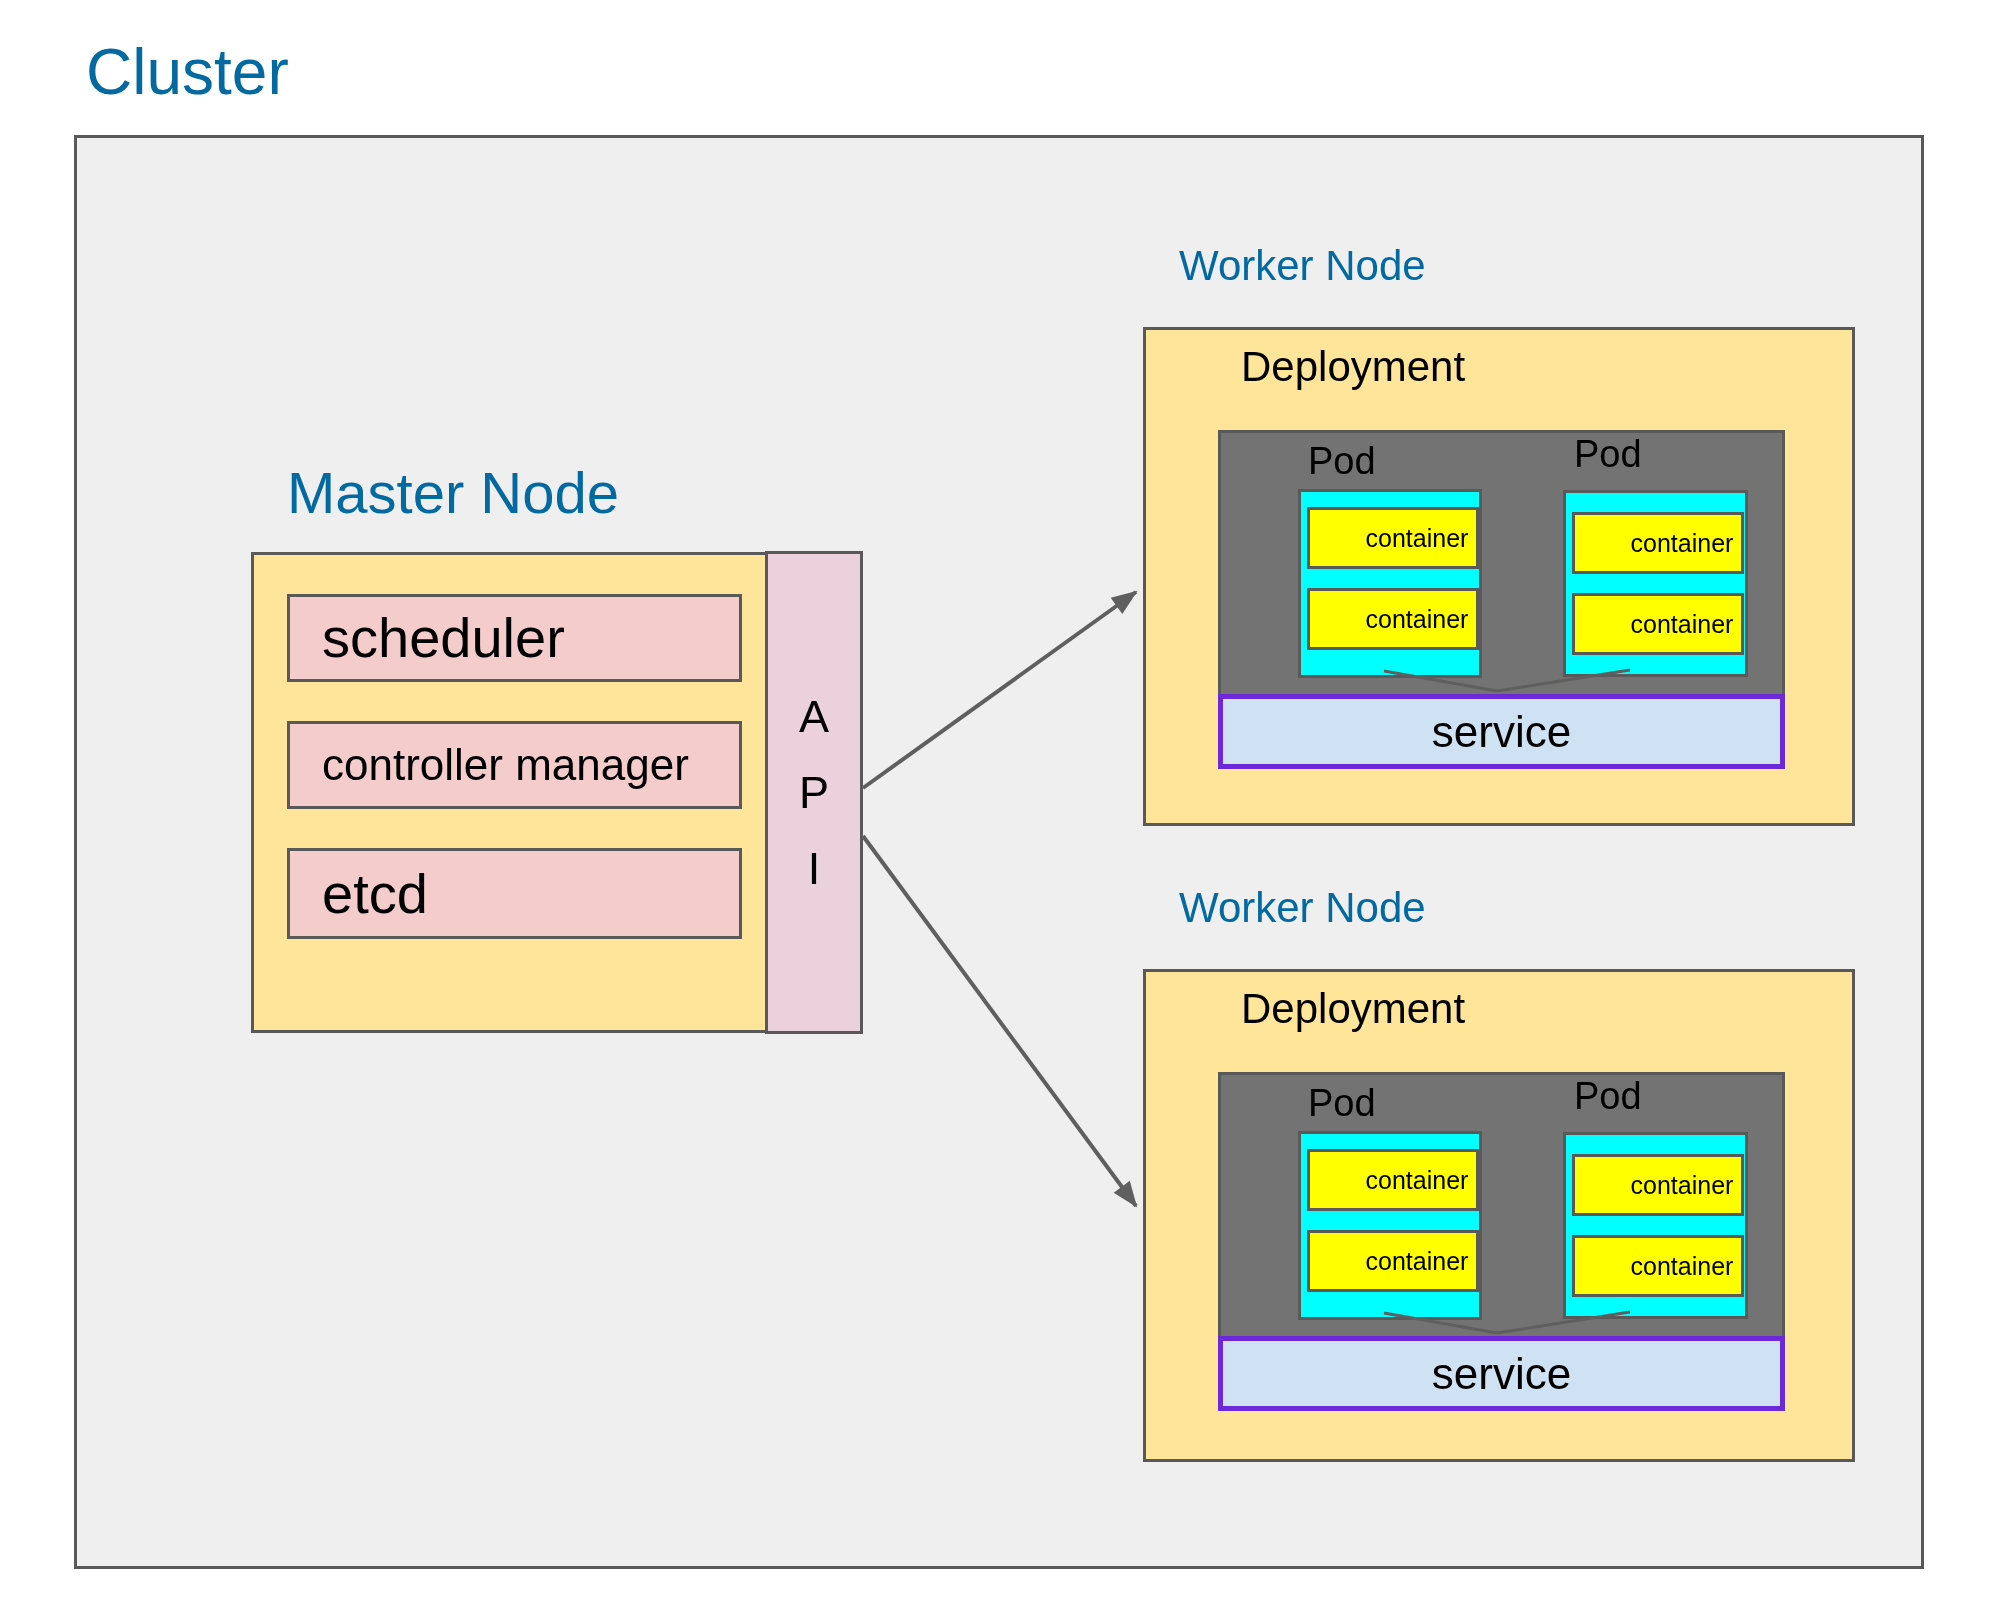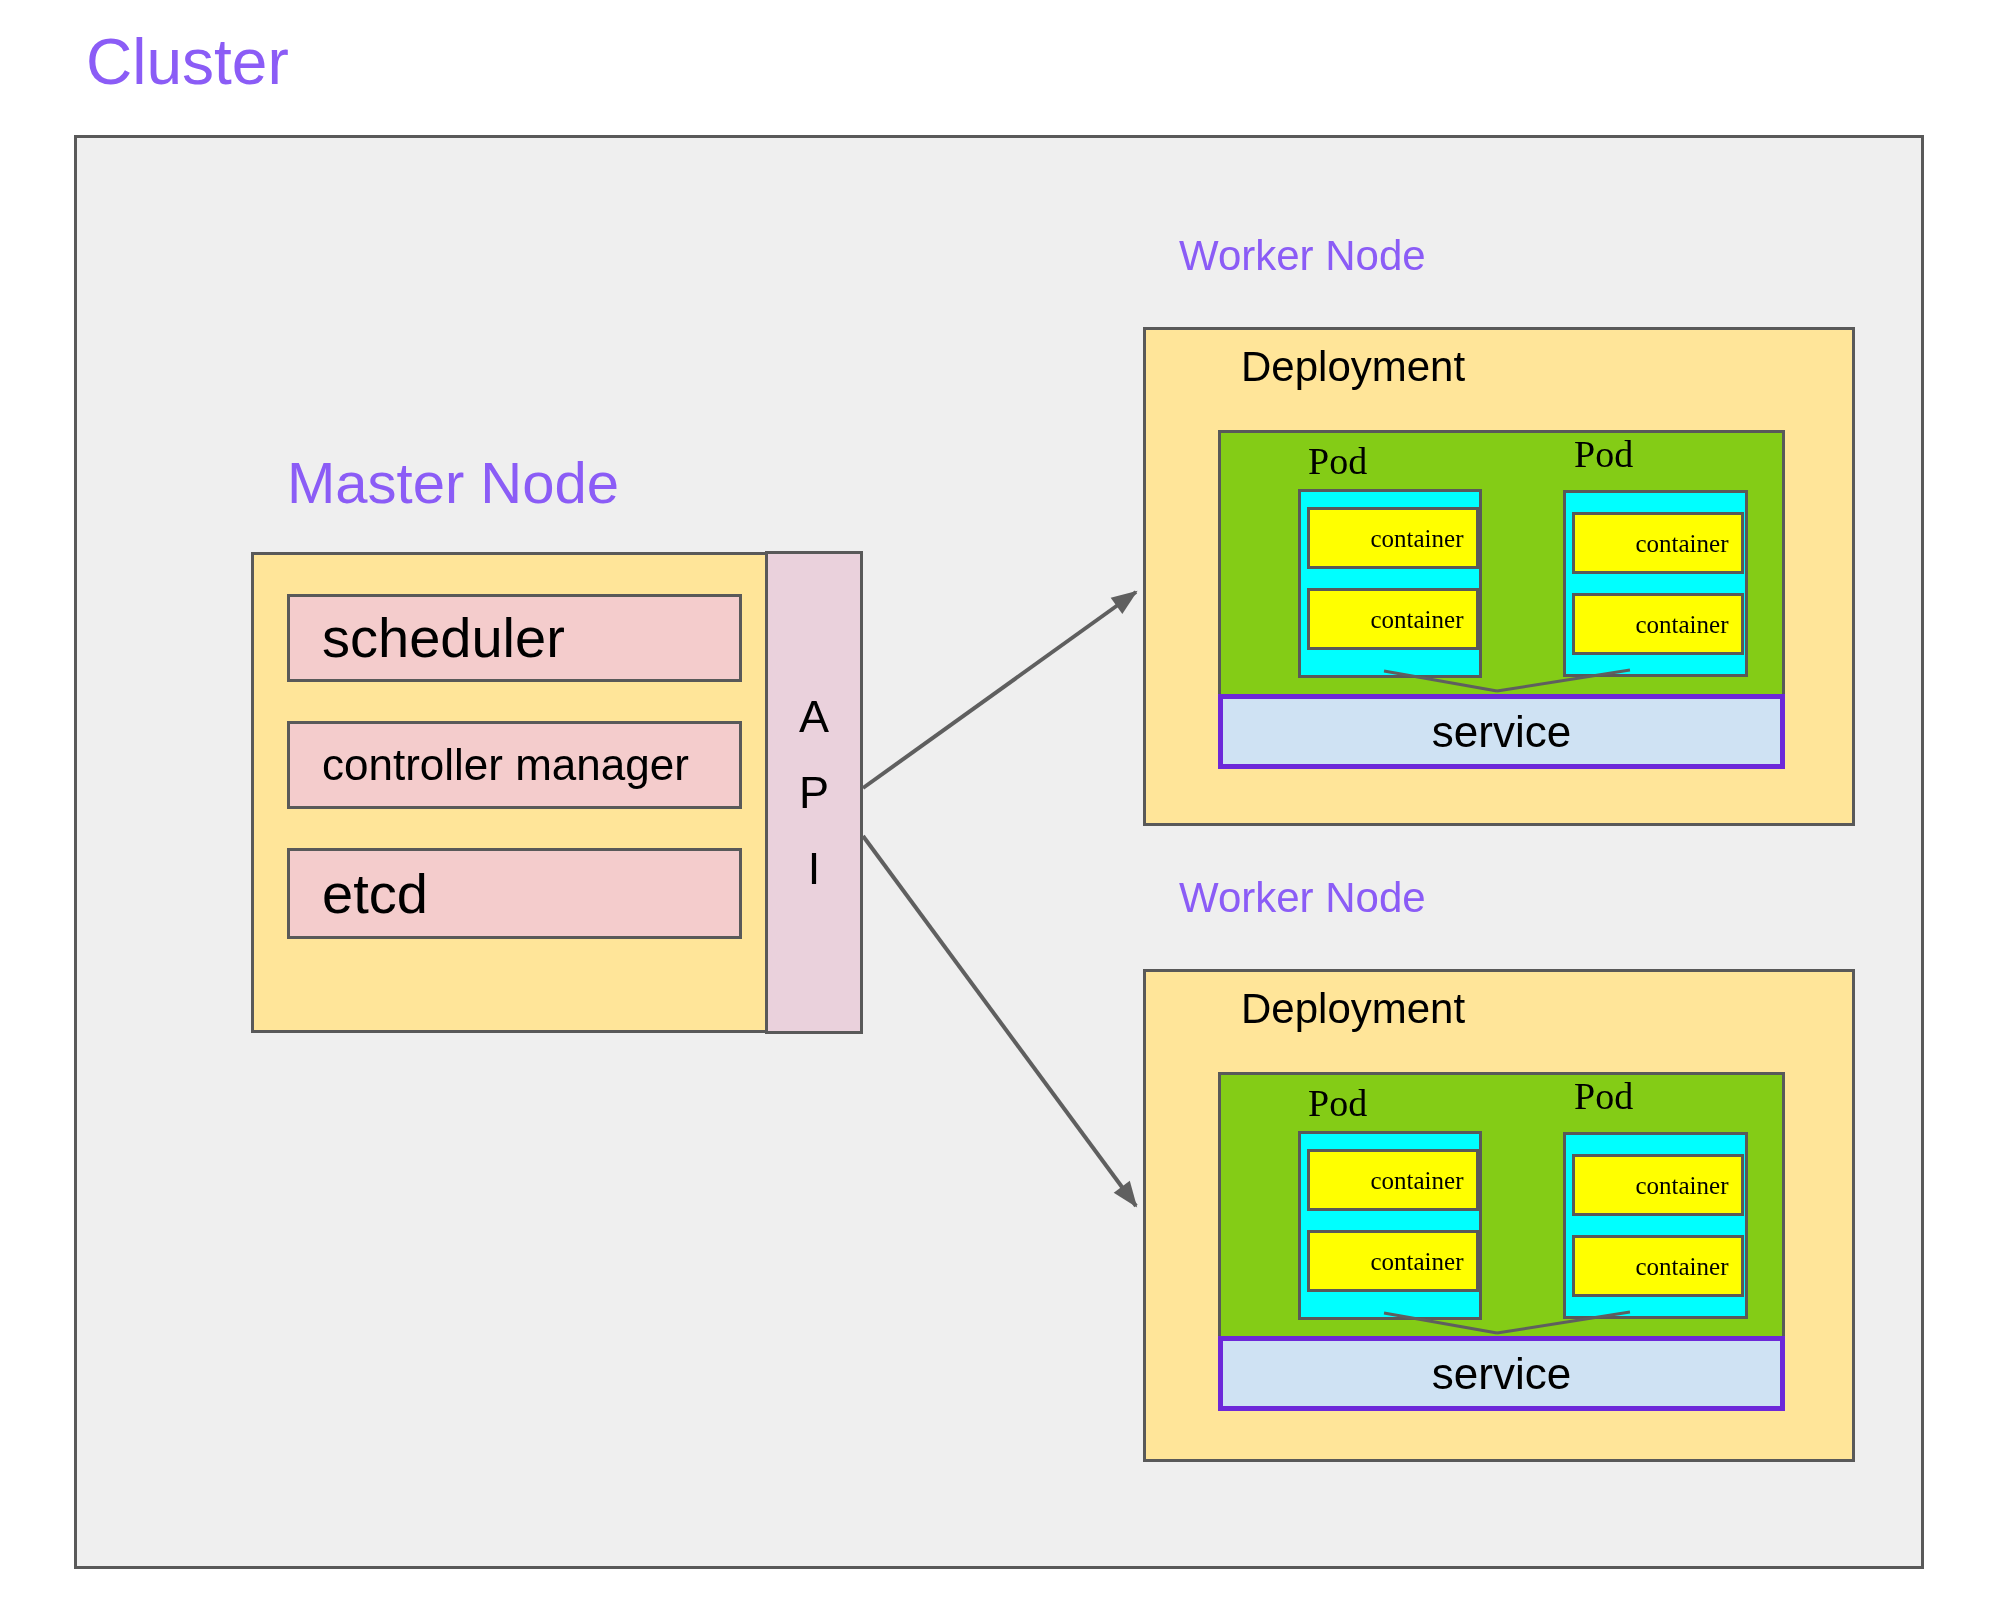--- a/index.html
+++ b/index.html
@@ -1,20 +1,20 @@
 <!DOCTYPE html>
 <html><head>
 <meta charset="utf-8">
 <style>
   html,body{margin:0;padding:0;background:#ffffff;}
   .stage{
     position:relative;width:1995px;height:1623px;overflow:hidden;
     font-family:"Liberation Sans", sans-serif;color:#000;background:#ffffff;
   }
-  .title{position:absolute;white-space:nowrap;line-height:1.2;color:#8b5cf6;}
+  .title{position:absolute;white-space:nowrap;line-height:1.2;color:#0369a1;margin-top:10px;}
   .cluster-title{left:86px;top:24px;font-size:64px;}
   .master-title{left:287px;top:448px;font-size:58px;}
   .worker-title{left:1179px;font-size:42px;}
   .box{position:absolute;box-sizing:border-box;border:3px solid #595959;}
   .cluster-box{left:74px;top:135px;width:1850px;height:1434px;background:#efefef;}
   .master-box{left:251px;top:552px;width:517px;height:481px;background:#ffe599;}
   .component{
     position:absolute;box-sizing:border-box;left:33px;width:455px;
     border:3px solid #595959;background:#f4cccc;
     display:flex;align-items:center;padding-left:32px;line-height:1;
@@ -28,21 +28,21 @@
   }
   .api-label{
     white-space:pre-line;text-align:center;font-size:45px;line-height:76px;
   }
   .worker-box{left:1143px;width:712px;background:#ffe599;}
   .worker-box-1{top:327px;height:499px;}
   .worker-box-2{top:969px;height:493px;}
   .deployment-label{position:absolute;left:95px;top:12px;font-size:42px;line-height:1.2;}
   .pod-area{
     position:absolute;box-sizing:border-box;left:72px;top:100px;width:567px;height:267px;
-    border:3px solid #595959;background:#84cc16;font-family:Liberation Serif, serif;
+    border:3px solid #595959;background:#737373;
   }
   .pod-label{position:absolute;font-size:38px;line-height:1.2;}
   .pod-label-left{left:87px;top:6px;}
   .pod-label-right{left:353px;top:-1px;}
   .pod{
     position:absolute;box-sizing:border-box;border:3px solid #595959;background:#00ffff;
   }
   .pod-left{left:77px;top:56px;width:184px;height:189px;}
   .pod-right{left:342px;top:57px;width:185px;height:187px;}
   .container-box{

